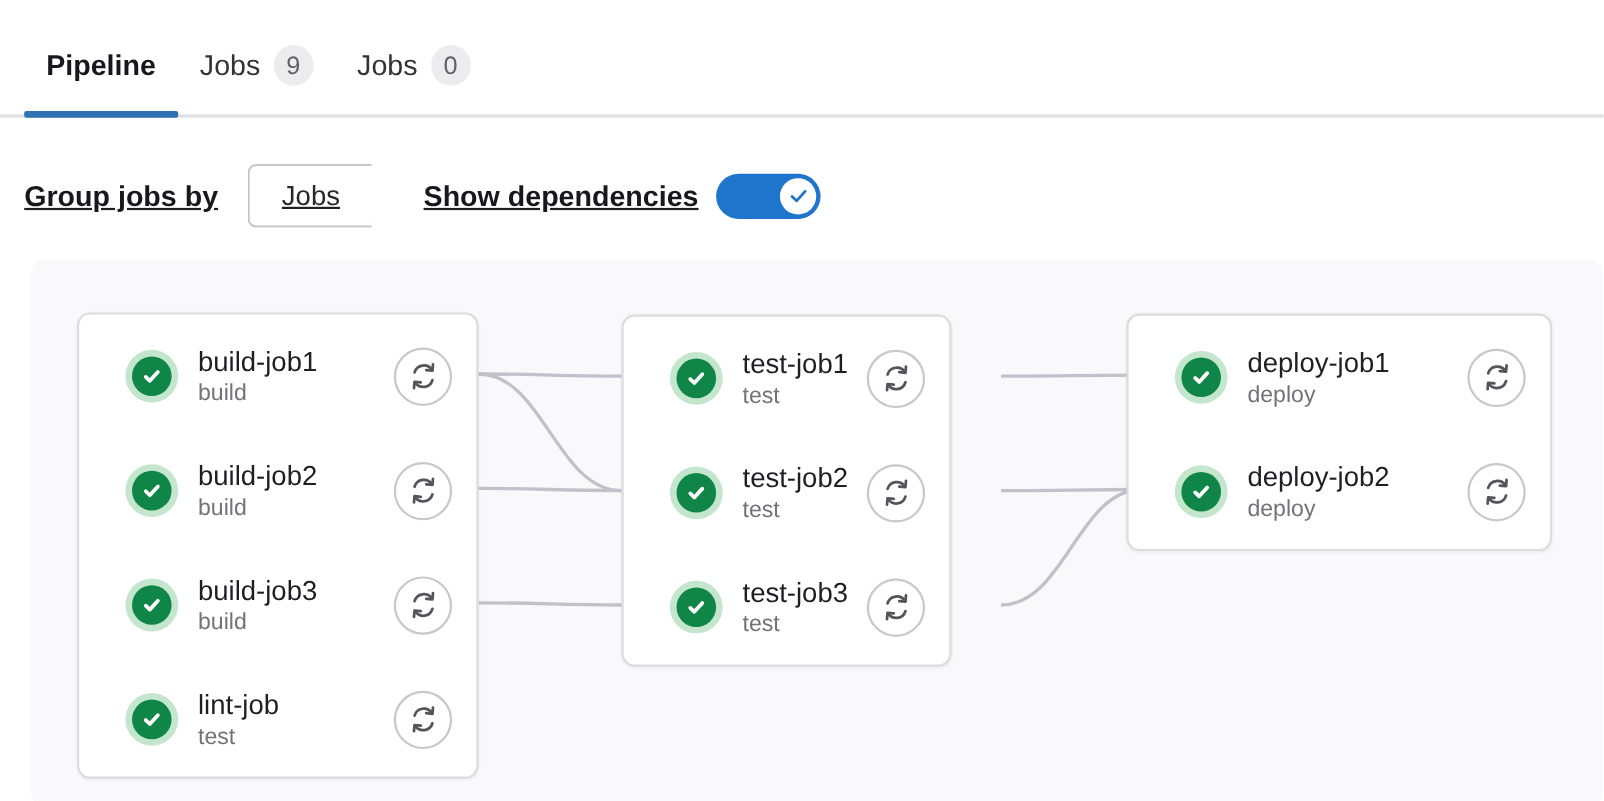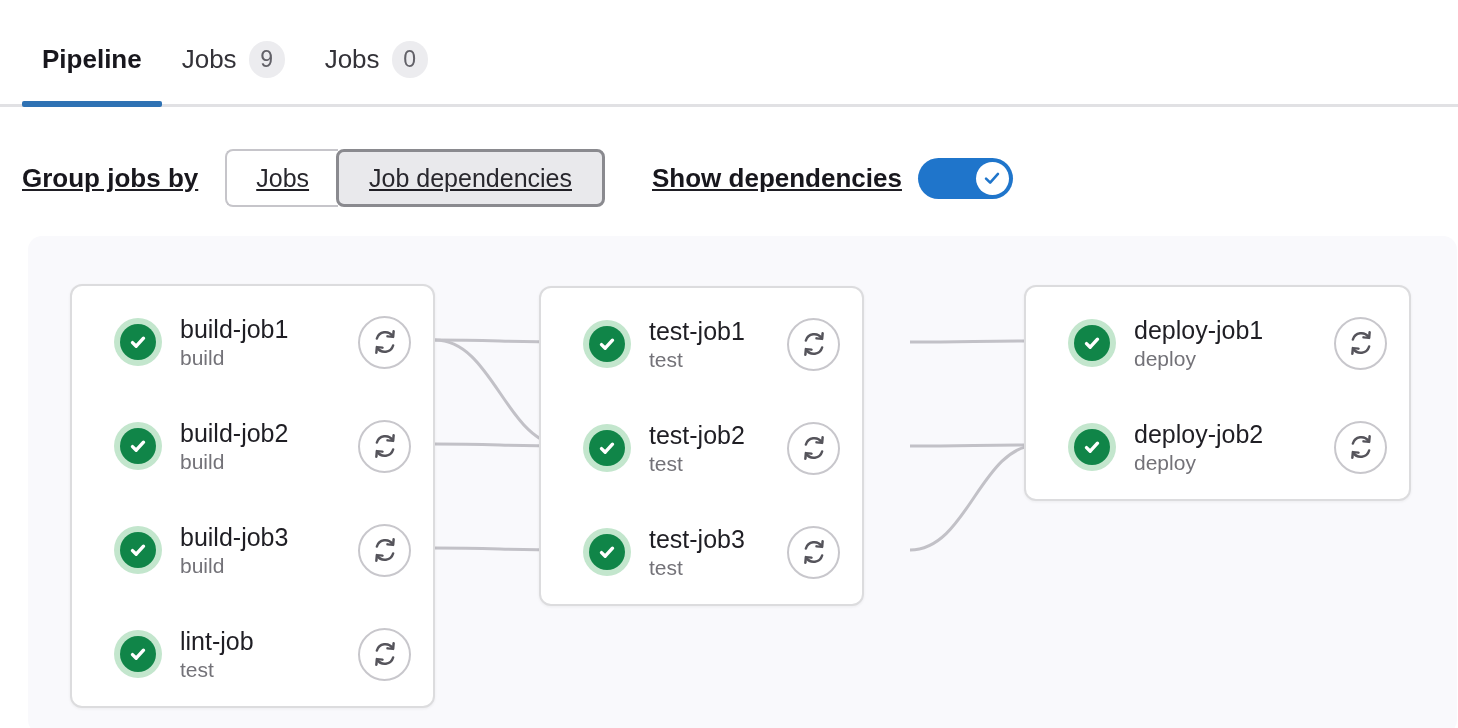--- a/index.html
+++ b/index.html
@@ -69,21 +69,20 @@
   <div class="tab">
     <span>Jobs</span>
     <span class="badge">0</span>
   </div>
 </div>
 
 <div class="controls">
   <span class="grp-label">Group jobs by</span>
   <div class="segmented">
     <button class="seg-btn first">Jobs</button>
-    <button class="seg-btn selected">Job dependencies</button>
   </div>
   <span class="show-label">Show dependencies</span>
   <button class="toggle">
     <span class="knob">
       <svg width="22" height="22" viewBox="0 0 24 24" fill="none">
         <path d="M5.5 12.6 L10 17 L18.5 7.6" stroke="#1f75cb" stroke-width="2.8" stroke-linecap="round" stroke-linejoin="round"></path>
       </svg>
     </span>
   </button>
 </div>
@@ -178,21 +177,21 @@
        <button class="retry-btn">
             <svg width="30" height="30" viewBox="0 0 24 24" fill="none" stroke="#55545b" stroke-width="2" stroke-linecap="round" stroke-linejoin="round">
   <path d="M5.5 9.2 A 7 7 0 0 1 18.1 7.4"></path>
               <path d="M18.9 3.4 L18.5 7.9 L14.0 7.5"></path>
   <path d="M18.5 14.8 A 7 7 0 0 1 5.9 16.6"></path>
               <path d="M5.1 20.6 L5.5 16.1 L10.0 16.5"></path>
             </svg>
           </button>
         </div>
       </div>
-      <div class="card" style="left: 511px; top: 50px; width: 325px; height: 320px;">
+      <div class="card" style="left: 537px; top: 50px; width: 300px; height: 320px;">
         <div class="job-row">
           <span class="status-ic">
          <span class="inner">
               <svg width="24" height="24" viewBox="0 0 24 24" fill="none">
   <path d="M6.5 12.6 L10.2 16.2 L17.5 8.2" stroke="#fff" stroke-width="3.4" stroke-linecap="round" stroke-linejoin="round"></path>
               </svg>
             </span>
           </span>
        <div class="job-text">
          <div class="job-name">test-job1</div>

